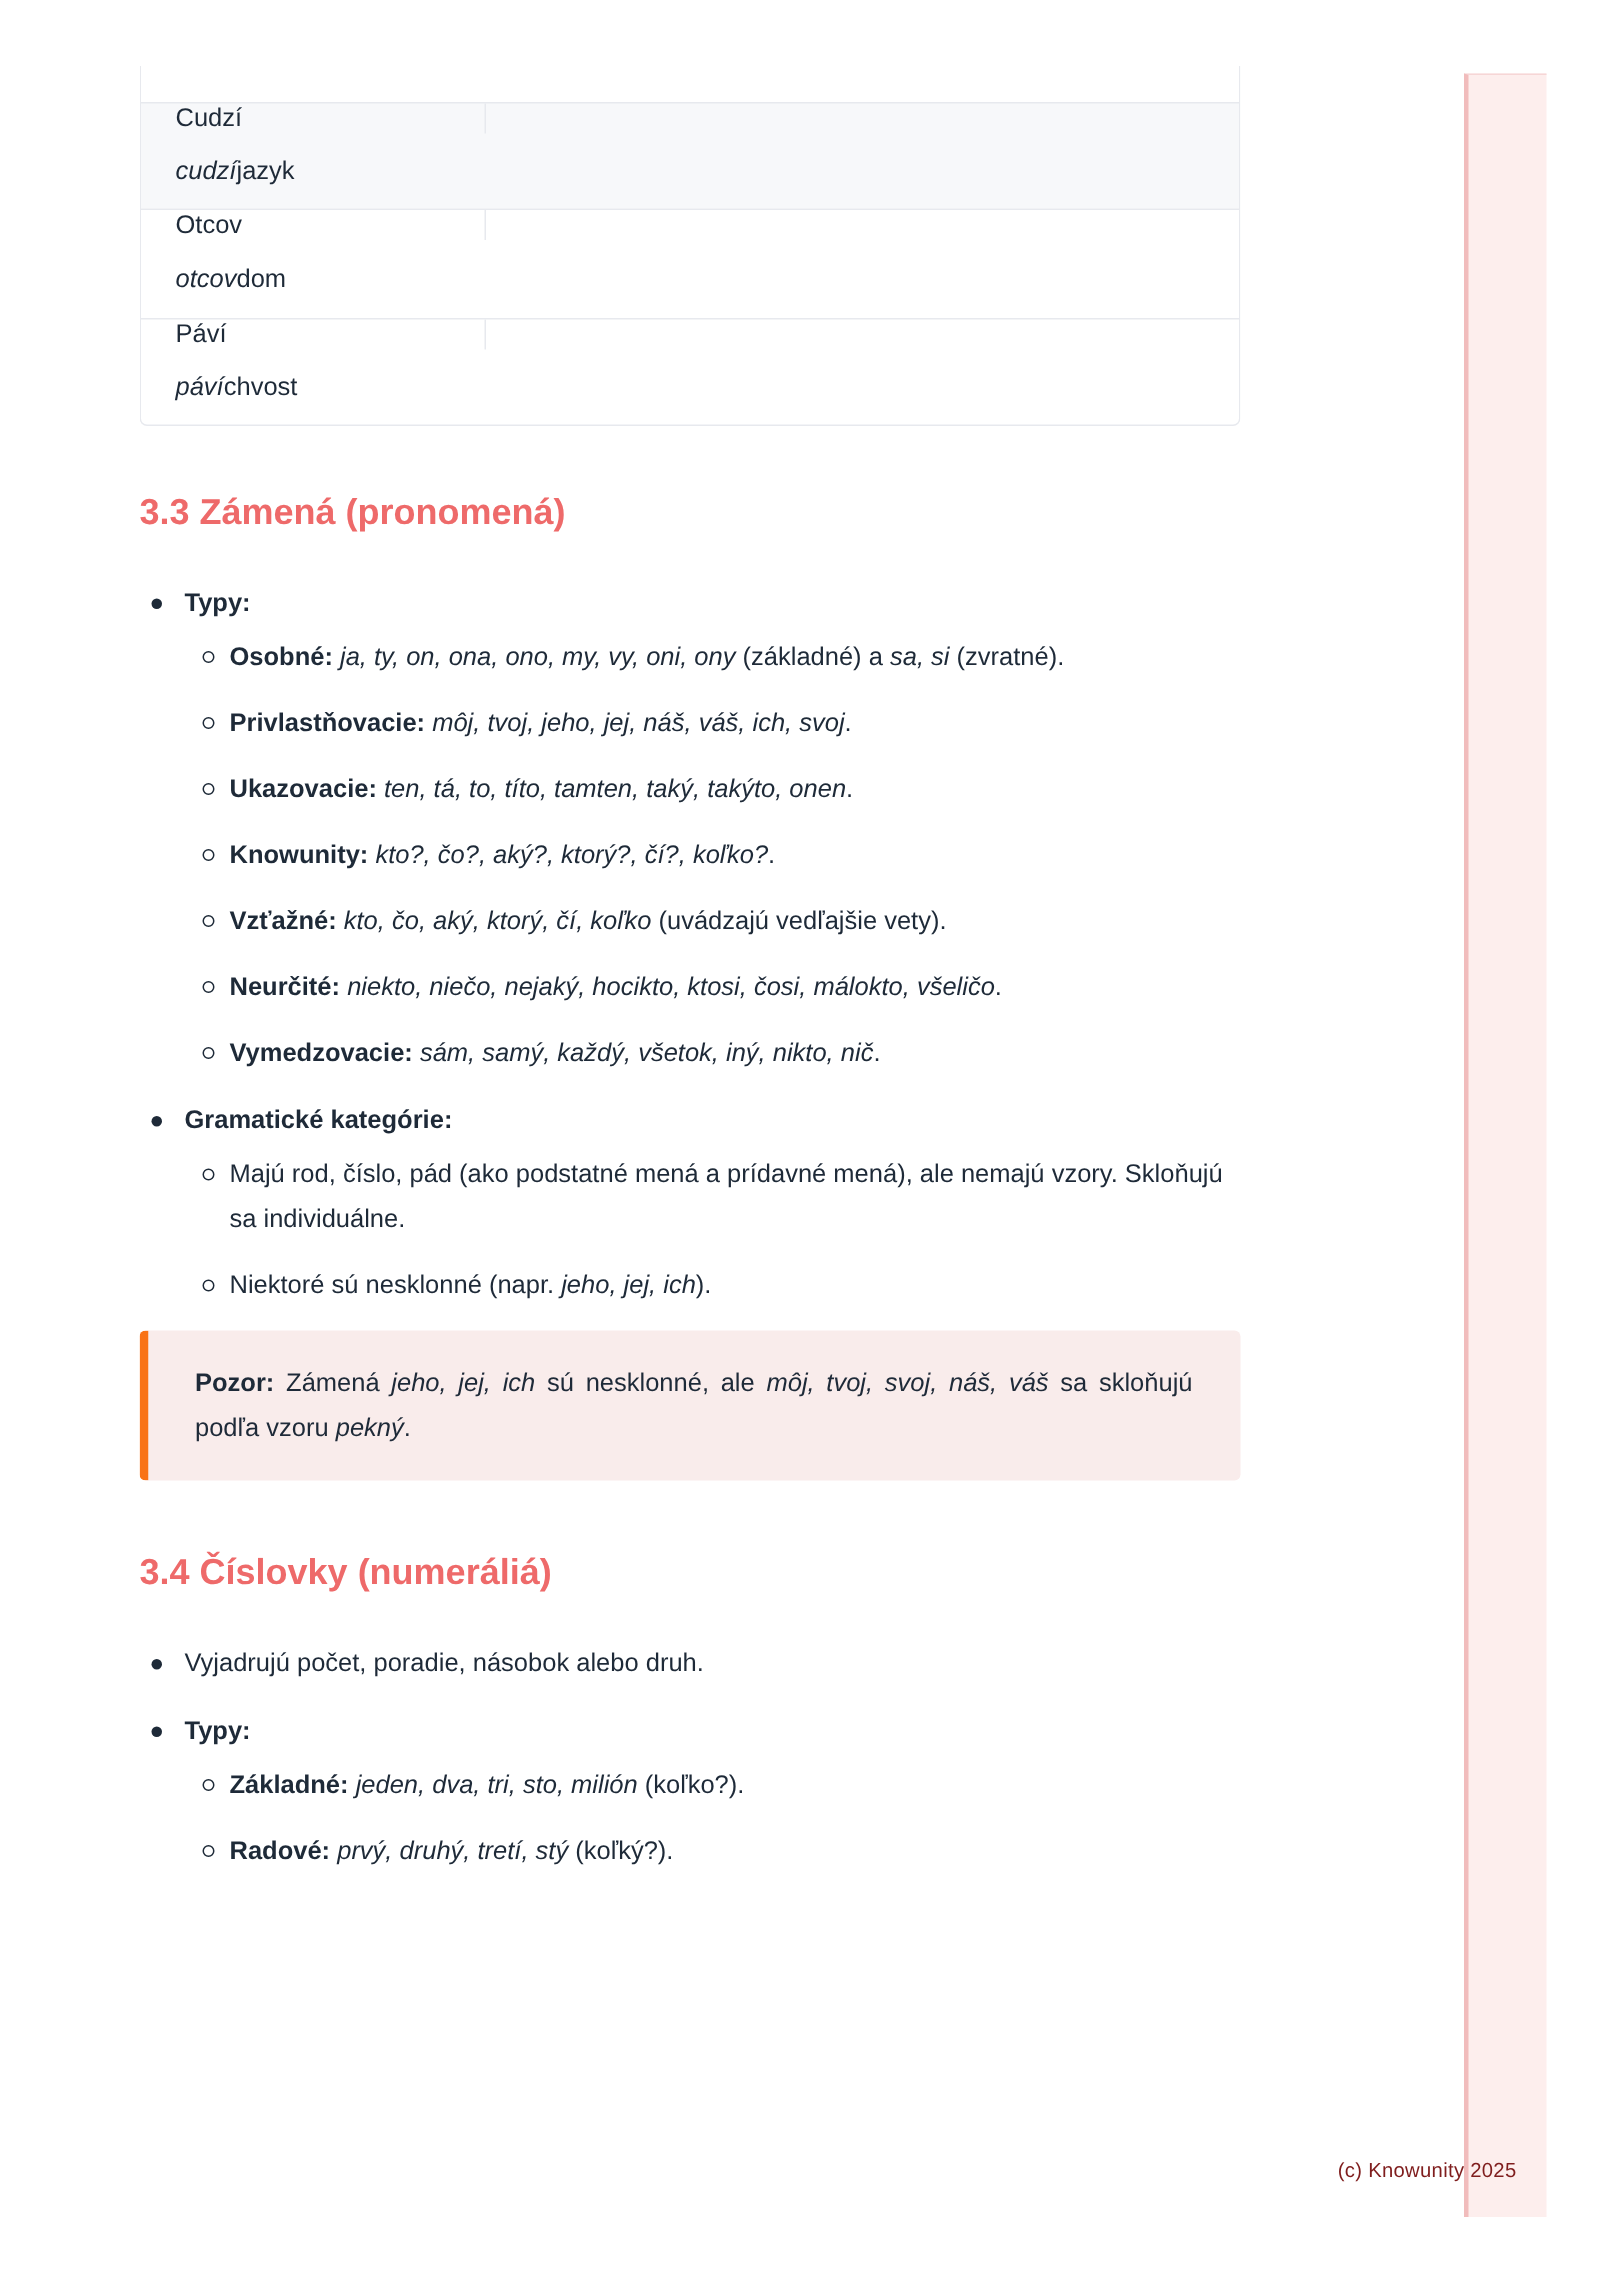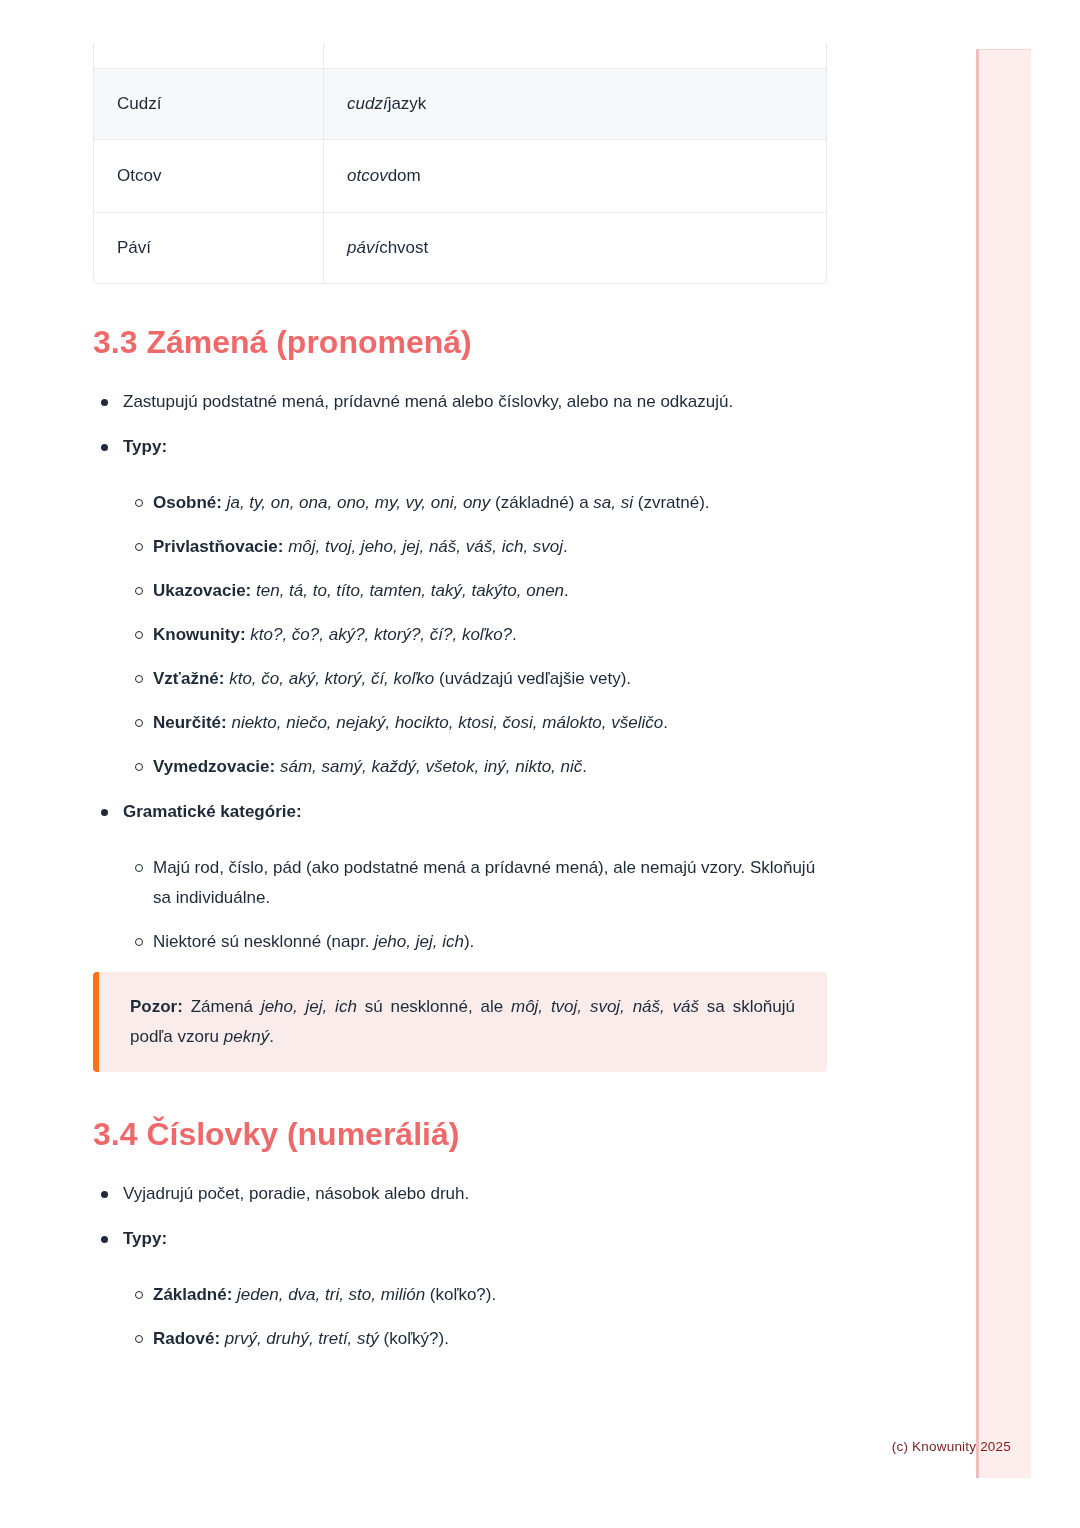--- a/index.html
+++ b/index.html
@@ -15,39 +15,39 @@
   .footer{
     position:absolute;top:1439px;right:69px;z-index:5;
     font-size:13.5px;color:#7f1d1d;letter-spacing:.2px;
   }
   .content{position:absolute;left:93px;top:44px;width:734px;}
   
   .gtable{
     border-left:1px solid #e7e9ee;border-right:1px solid #e7e9ee;border-bottom:1px solid #e7e9ee;
     border-radius:0 0 5px 5px;overflow:hidden;background:#fff;
   }
-  .tr{display:flex;border-top:1px solid #e7e9ee;}
+  .tr{display:flex;border-top:1px solid #e7e9ee;flex-direction:column;}
   .tr.first{border-top:none;height:24px;}
   .tr.alt{background:#f7f8fa;}
   .td{display:flex;align-items:center;font-size:17px;}
   .td1{width:230px;padding-left:23px;border-right:1px solid #e7e9ee;box-sizing:border-box;}
   .td2{flex:1;padding-left:23px;}
   .tr.h70{height:70px;}
   .tr.h72{height:72px;}
   
   h2{
-    font-size:32px;line-height:34px;font-weight:700;color:#ee6a6a;
+    font-size:24px;line-height:34px;font-weight:700;color:#ee6a6a;
     margin:41px 0 0 0;
   }
   h2.second{margin-top:45px;}
   
   ul{list-style:none;margin:0;padding:0;}
   ul.l1{margin-top:28px;}
   ul.l1 > li{position:relative;padding-left:30px;margin-bottom:15px;font-size:17px;line-height:30px;}
-  ul.l2{margin-top:26px;margin-bottom:10px;}
+  ul.l2{margin-top:6px;margin-bottom:10px;}
   ul.l2 > li{position:relative;padding-left:30px;margin-bottom:14px;font-size:17px;line-height:30px;}
   ul.l2 > li:last-child{margin-bottom:0;}
   .dot{
     position:absolute;left:8px;top:12px;width:7px;height:7px;border-radius:50%;
     background:#1e2a38;
   }
   .circ{
     position:absolute;left:12px;top:11px;width:8px;height:8px;border-radius:50%;
     border:1.6px solid #1e2a38;box-sizing:border-box;background:transparent;
   }
@@ -94,24 +94,20 @@
           <span class="sr"> chvost</span>
         </div>
     </div>
   </div>
 
   <h2>3.3 Zámená (pronomená)</h2>
 
   <ul class="l1">
     <li>
       <span class="dot"></span>
-      <span><span class="sr">Zastupujú podstatné mená, prídavné mená alebo číslovky, alebo na ne odkazujú.</span></span>
-    </li>
-    <li>
-      <span class="dot"></span>
       <span><span class="sb">Typy:</span></span>
       <ul class="l2">
         <li><span class="circ"></span><span><span class="sb">Osobné: </span><span class="si">ja, ty, on, ona, ono, my, vy, oni, ony</span><span class="sr"> (základné) a </span><span class="si">sa, si</span><span class="sr"> (zvratné).</span></span></li>
         <li><span class="circ"></span><span><span class="sb">Privlastňovacie: </span><span class="si">môj, tvoj, jeho, jej, náš, váš, ich, svoj</span><span class="sr">.</span></span></li>
         <li><span class="circ"></span><span><span class="sb">Ukazovacie: </span><span class="si">ten, tá, to, títo, tamten, taký, takýto, onen</span><span class="sr">.</span></span></li>
         <li><span class="circ"></span><span><span class="sb">Knowunity: </span><span class="si">kto?, čo?, aký?, ktorý?, čí?, koľko?</span><span class="sr">.</span></span></li>
         <li><span class="circ"></span><span><span class="sb">Vzťažné: </span><span class="si">kto, čo, aký, ktorý, čí, koľko</span><span class="sr"> (uvádzajú vedľajšie vety).</span></span></li>
         <li><span class="circ"></span><span><span class="sb">Neurčité: </span><span class="si">niekto, niečo, nejaký, hocikto, ktosi, čosi, málokto, všeličo</span><span class="sr">.</span></span></li>
         <li><span class="circ"></span><span><span class="sb">Vymedzovacie: </span><span class="si">sám, samý, každý, všetok, iný, nikto, nič</span><span class="sr">.</span></span></li>
       </ul>

